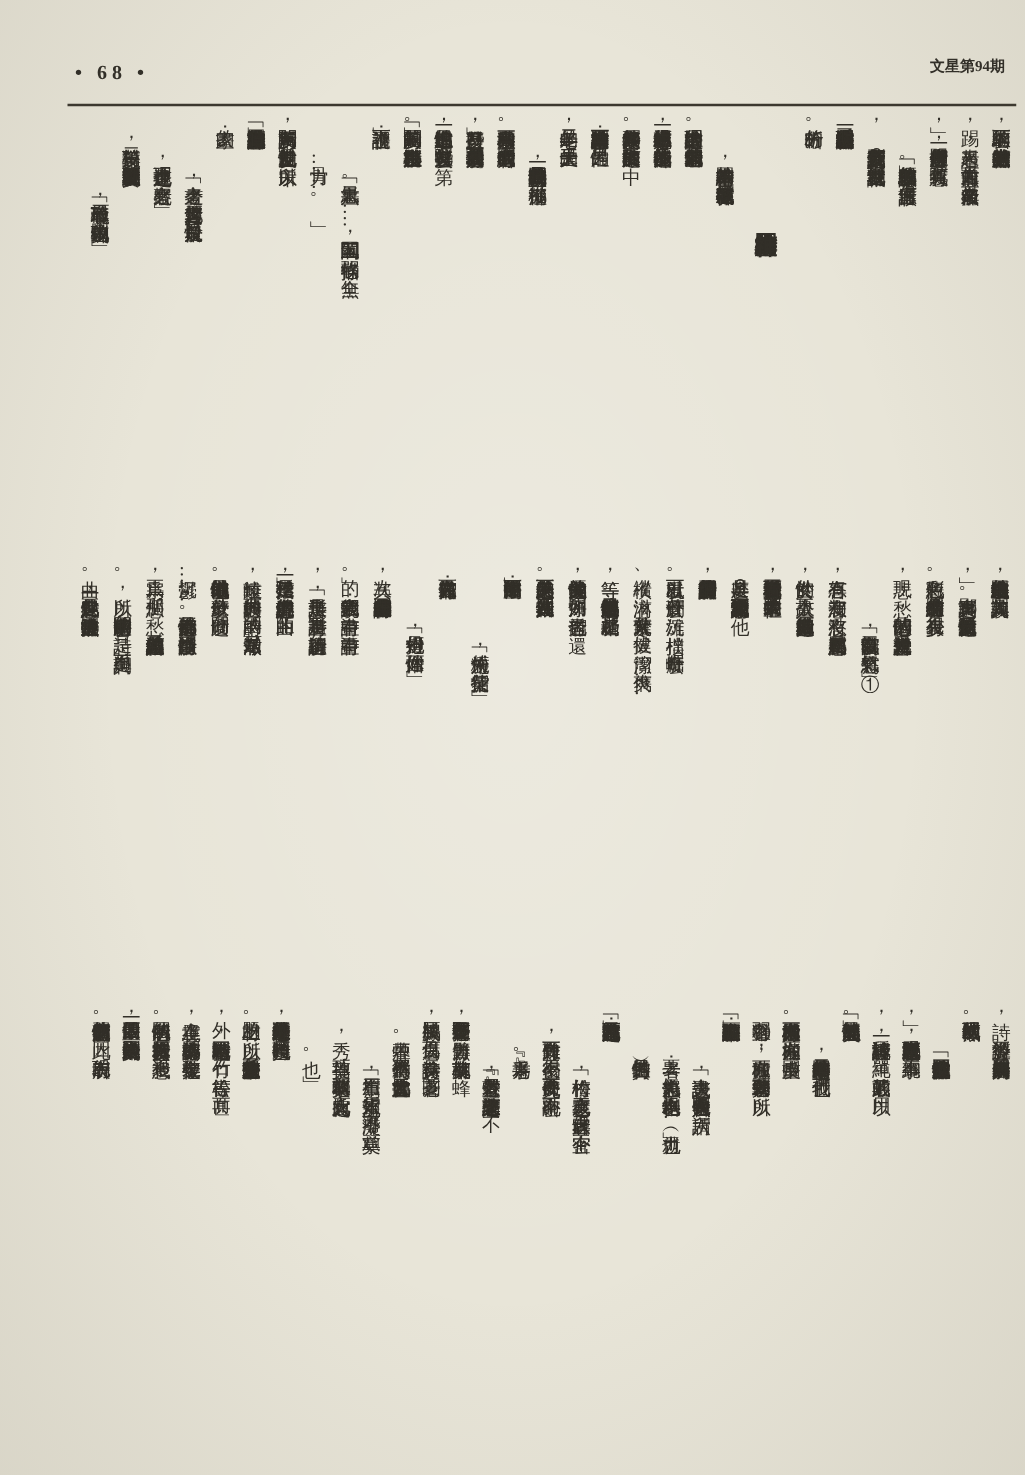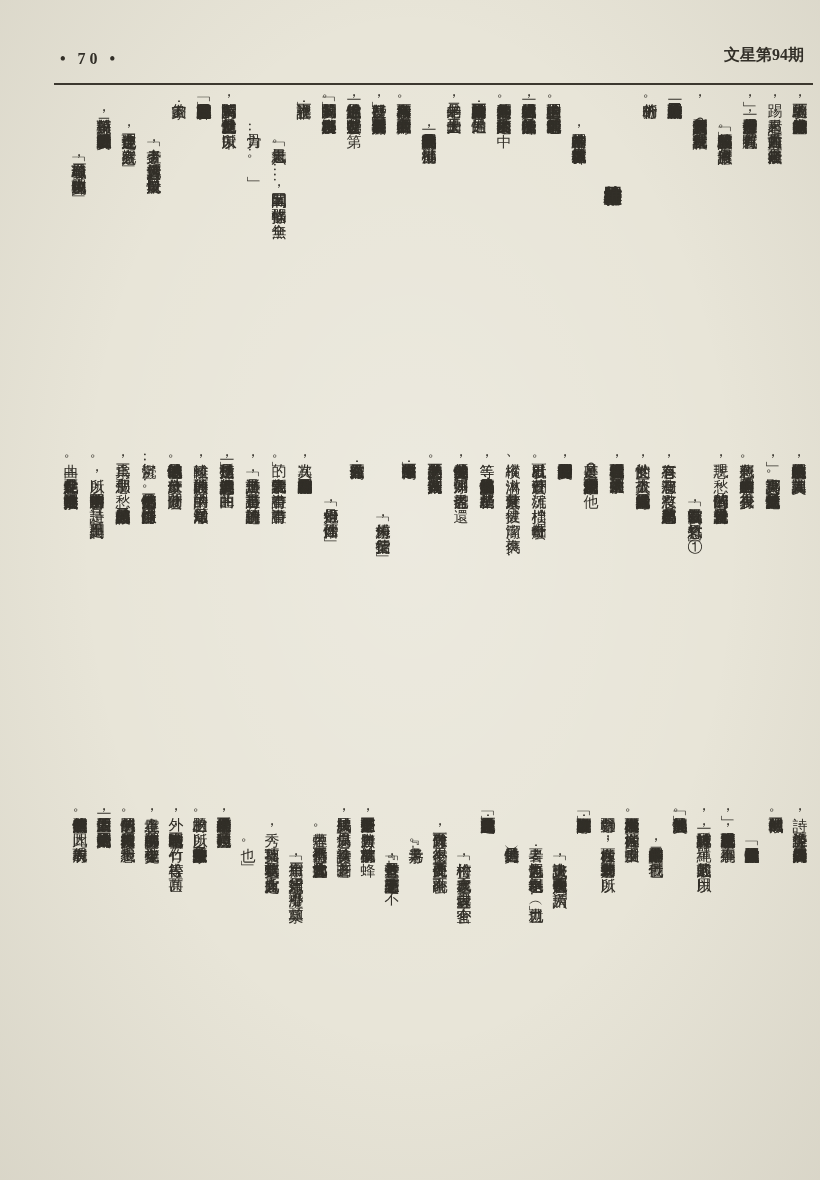--- a/index.html
+++ b/index.html
@@ -17,21 +17,21 @@
   body::before{ 
     content:"";position:absolute;inset:0;pointer-events:none;
     background:radial-gradient(ellipse at 50% 45%, rgba(255,255,255,0.18) 0%, rgba(0,0,0,0) 55%, rgba(88,80,60,0.10) 100%);
   }
   .page-num{
     position:absolute;top:50px;left:60px;
     font-size:16px;letter-spacing:4px;font-weight:bold;white-space:nowrap;
   }
   .masthead{
     position:absolute;top:45px;right:16px;
-    font-size:16px;font-weight:bold;white-space:nowrap;
+    font-size:12px;font-weight:bold;white-space:nowrap;
   }
   .rule{
     position:absolute;top:83px;left:54px;width:759px;height:2px;
     background:var(--rule);
   }
   .band{
     position:absolute;left:60px;width:752px;height:347px;
     writing-mode:vertical-rl;text-orientation:mixed;
     font-size:15px;letter-spacing:0;
   }
@@ -43,21 +43,21 @@
   #band1 .col{line-height:26px;}
   #band2 .col{line-height:24px;}
   .col.heading{
     font-weight:bold;font-size:18px;line-height:32px !important;
     margin-left:6px;margin-right:8px;
   }
 </style>
 </head>
 <body>
 
-<div class="page-num">•  70  •</div>
+<div class="page-num">•  68  •</div>
 <div class="masthead">文星第94期</div>
 <div class="rule"></div>
 
 <div class="band" id="band0">
     <div class="col" style="padding-top: 0px;">下的舊經驗，祗靠本身的一點體力在太空中拳打脚</div>
     <div class="col" style="padding-top: 0px;">踢，看起來，前面是「無古人」，後面是「無來者</div>
     <div class="col" style="padding-top: 0px;">」，但拳脚所踢打者僅是虛空一片，有何意義呢？</div>
     <div class="col" style="padding-top: 30px;">「舊經驗」並非都應該保留的。何者應該保留</div>
     <div class="col" style="padding-top: 0px;">，何者應該歸入我們反叛之列？現在就讓我們來對</div>
     <div class="col" style="padding-top: 0px;">過去具體表現了中國繪畫精神的繪畫理論作一次明</div>

